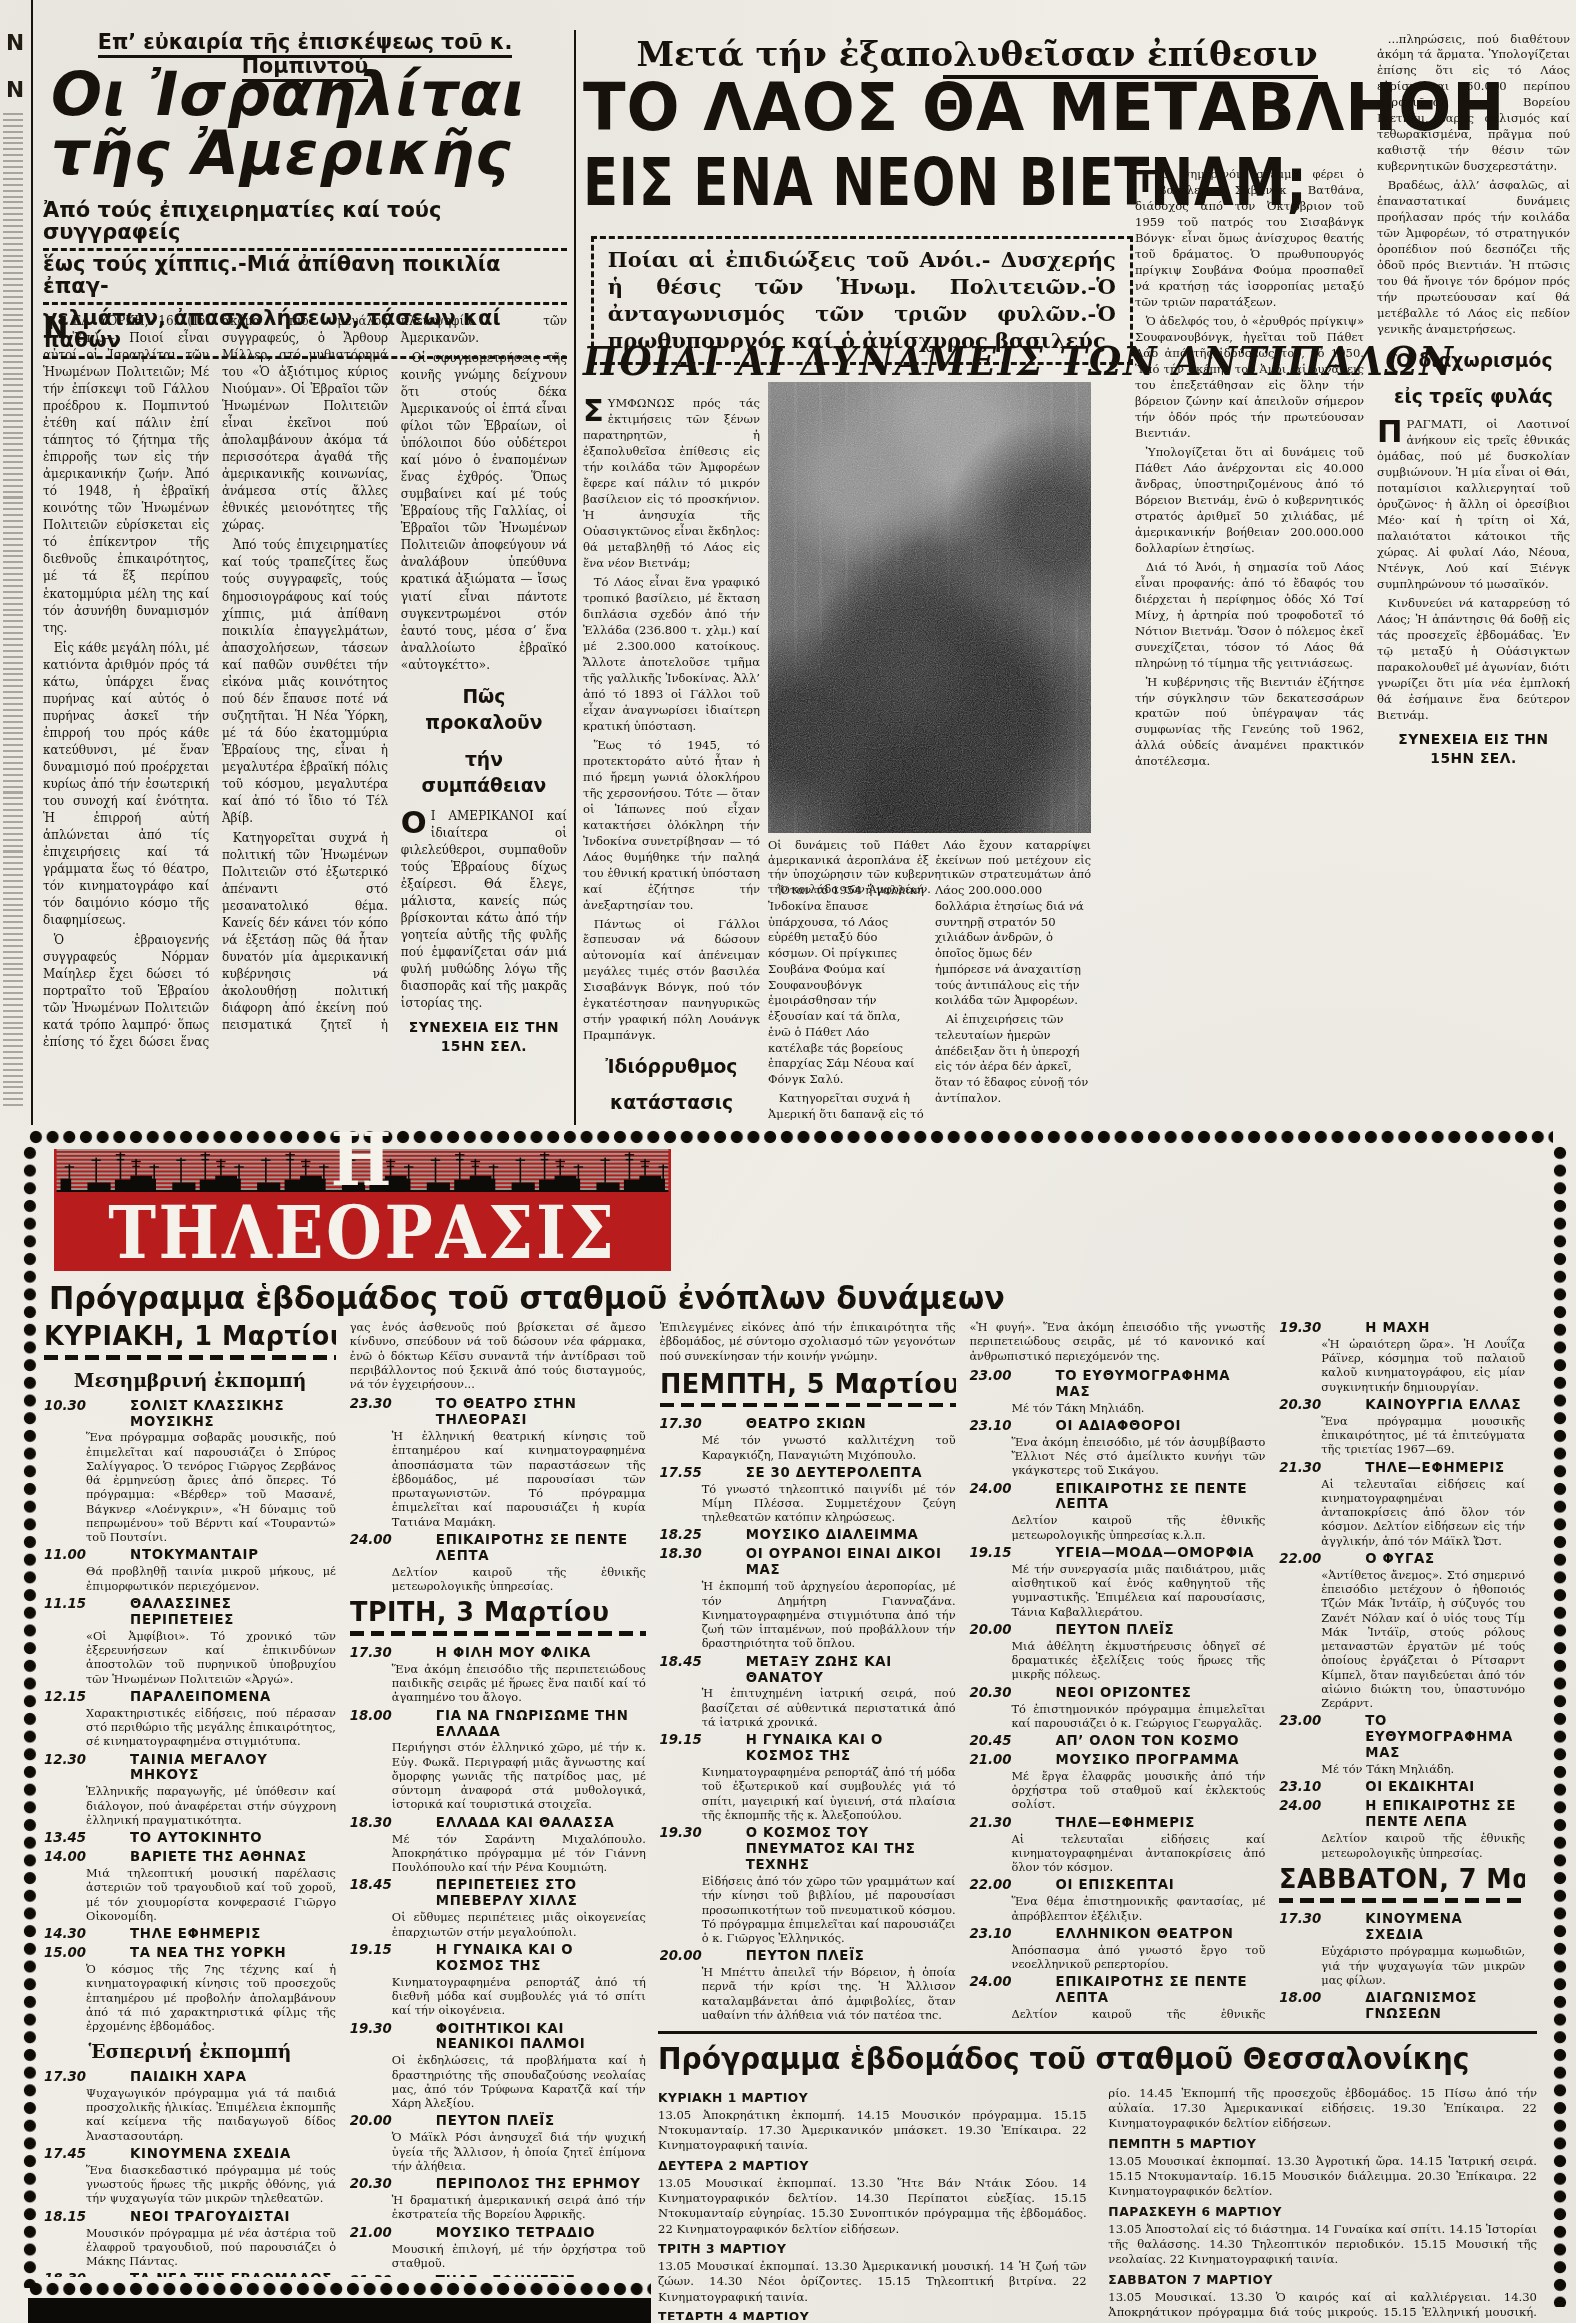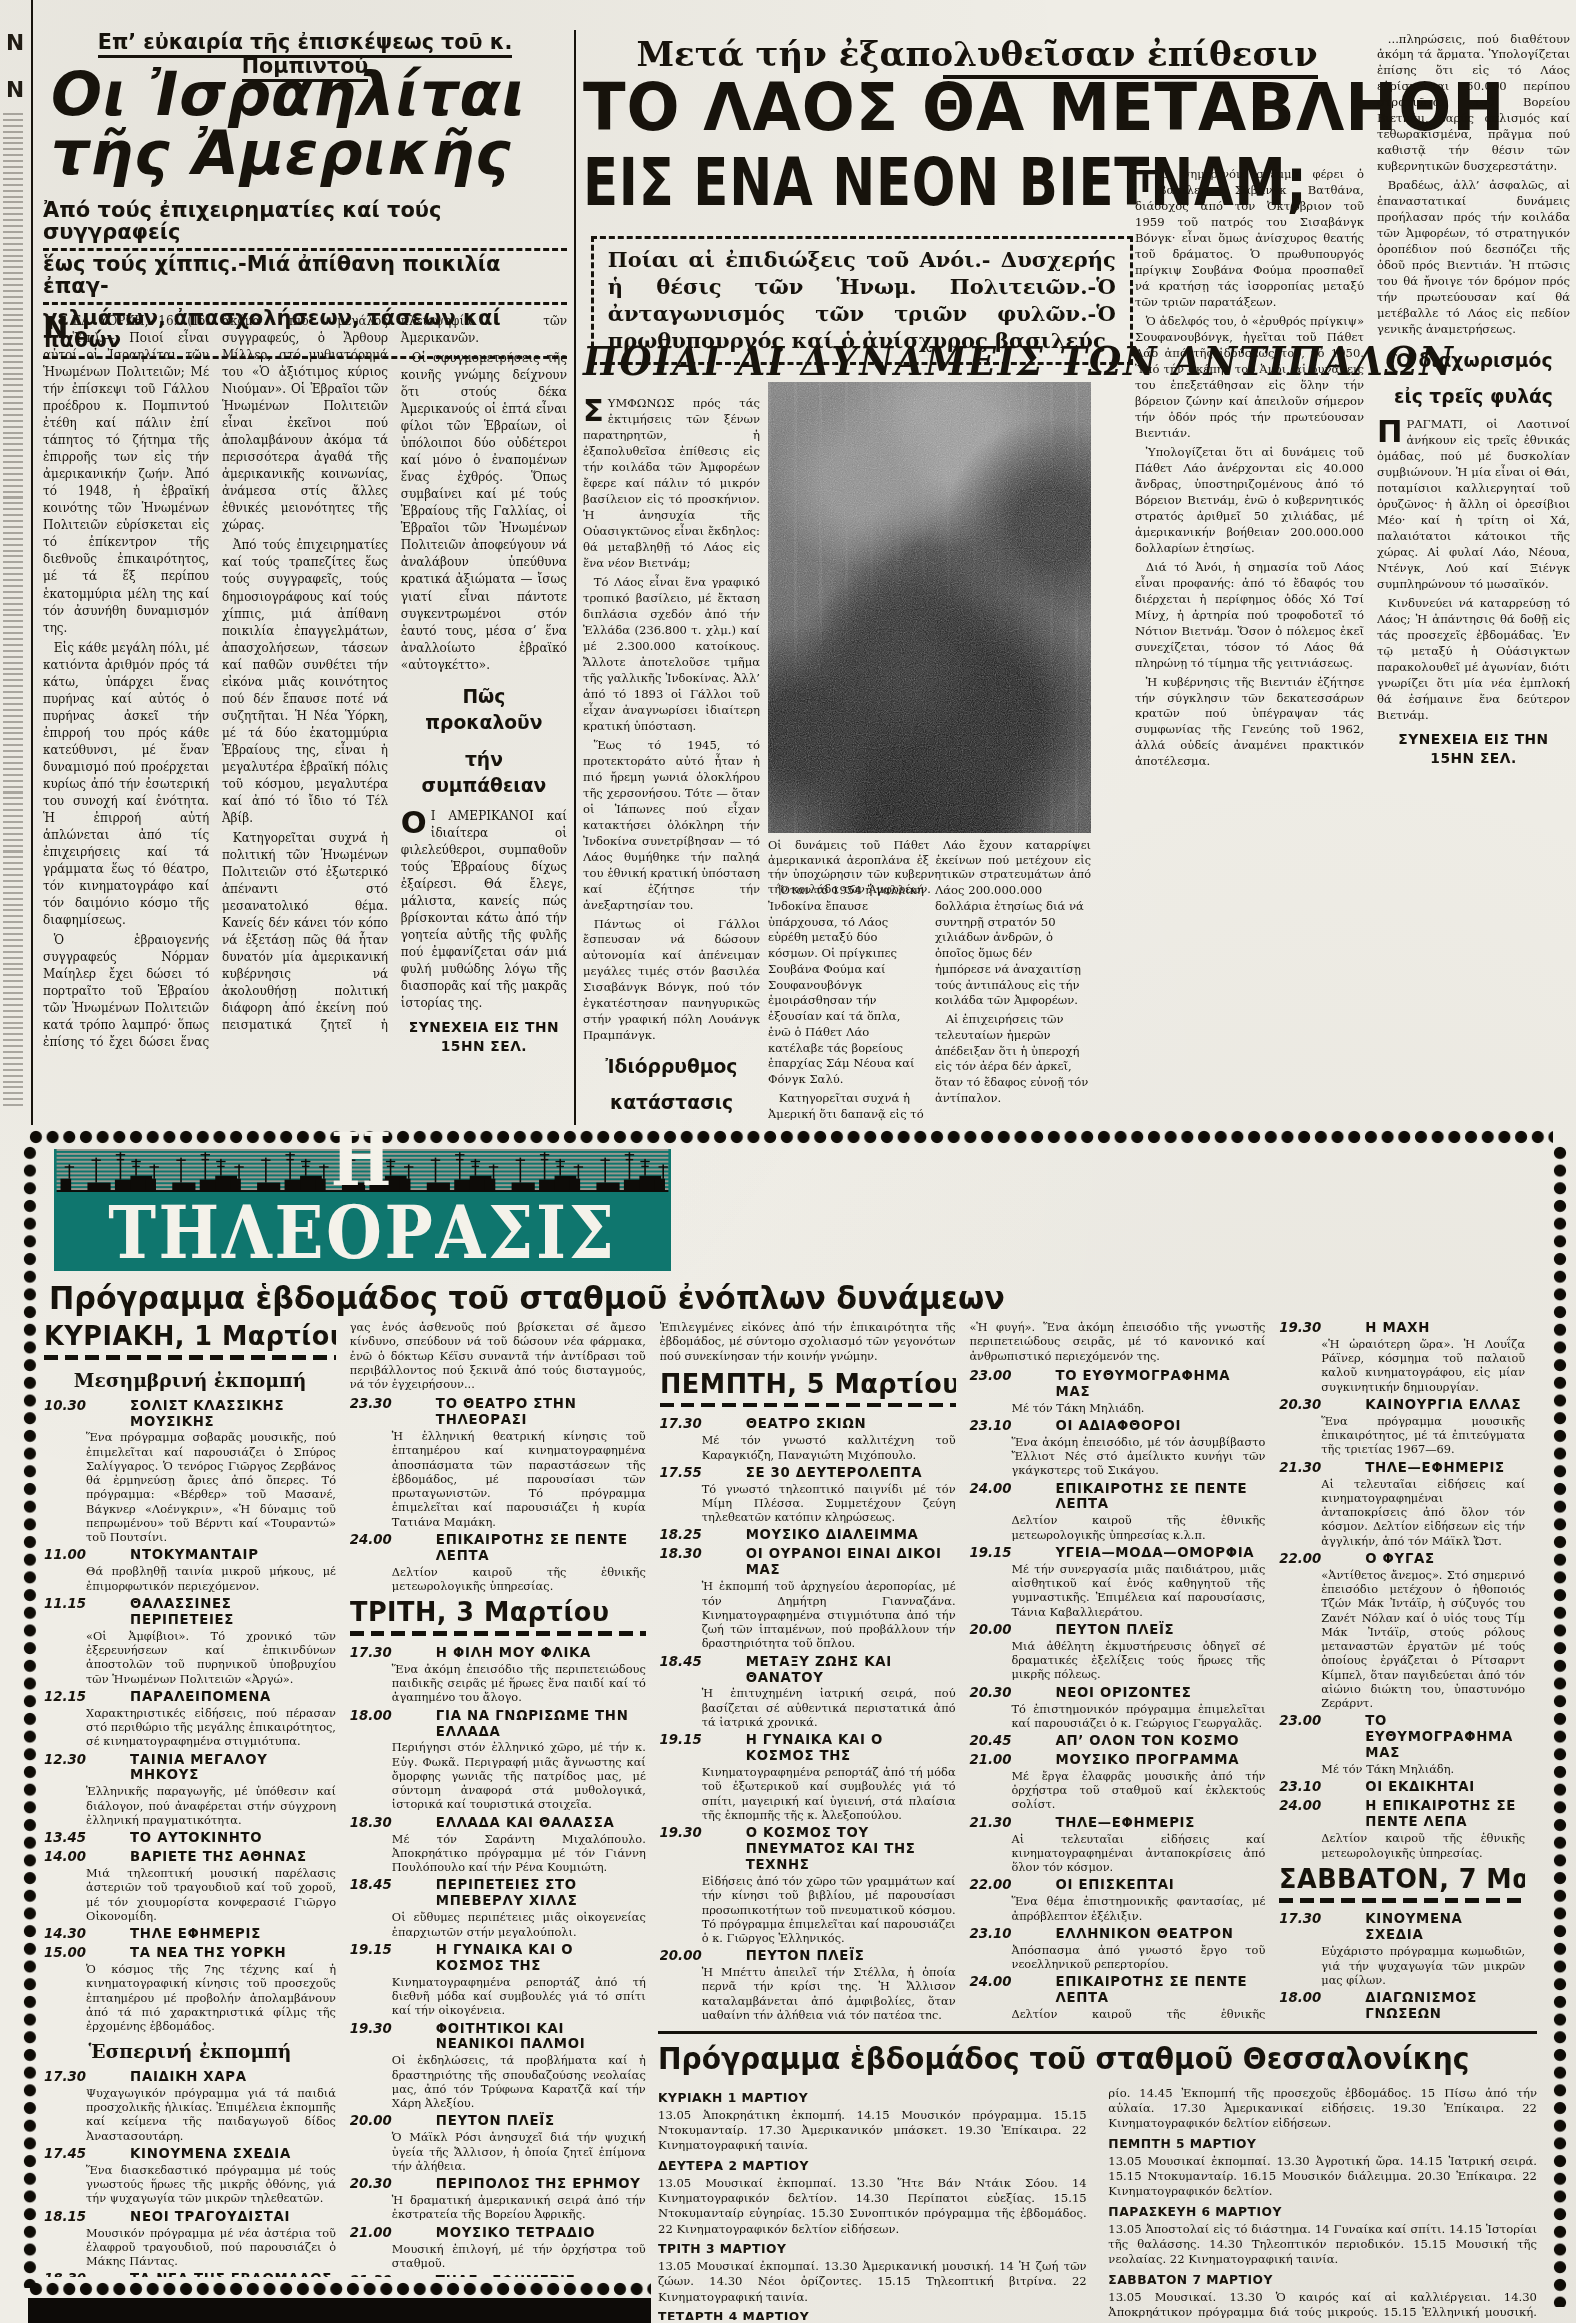--- a/index.html
+++ b/index.html
@@ -54,21 +54,21 @@
        radial-gradient(ellipse at 50% 98%, #0e0e0e 0 28%, transparent 58%),
        repeating-linear-gradient(90deg, rgba(255,255,255,.07) 0 3px, transparent 3px 25.6px),
        linear-gradient(180deg,#7e7e7e,#5a5a5a 55%, #474747);}
   .caption{font-size:11.3px;line-height:1.3;text-align:justify;}
   .upcols{column-count:2;column-gap:10.8px;font-size:11.6px;line-height:1.36;}
   
   .dotrow{background-image:radial-gradient(circle at 7.9px 7.9px, #0f0c07 5.5px, transparent 6.5px);
         background-size:16.7px 15.8px;background-repeat:repeat-x;height:15.8px;}
   .dotcol{background-image:radial-gradient(circle at 7.9px 7.9px, #0f0c07 5.5px, transparent 6.5px);
         background-size:15.8px 17.7px;background-repeat:repeat-y;width:15.8px;}
-  .tvlogo{background:#0f766e;}
+  .tvlogo{background:#b91c1c;}
   .tvlogo-text{position:absolute;left:0;right:0;bottom:2px;color:#f4f2ea;text-align:center;
         font-family:"DejaVu Serif",serif;font-weight:bold;font-size:73px;line-height:1;
         letter-spacing:3px;transform:scaleX(.88);transform-origin:center;}
   .tv-subtitle{font-family:"DejaVu Sans",sans-serif;font-weight:bold;font-size:32.5px;
         white-space:nowrap;transform:scaleX(.93);transform-origin:left top;}
   .tvcols{display:flex;gap:13.8px;}
   .tvcol{overflow:hidden;}
   .dayhead{font-family:"DejaVu Sans",sans-serif;font-weight:bold;font-size:26.6px;
         letter-spacing:0.5px;transform:scaleX(.96);transform-origin:left;white-space:nowrap;}
   .dayrule{height:4.9px;margin:3.9px 0 8.9px;
@@ -553,21 +553,21 @@
           <span class="tv-time">19.30</span>
           <div class="tv-right">
             <div class="tv-title">Ο ΚΟΣΜΟΣ ΤΟΥ ΠΝΕΥΜΑΤΟΣ ΚΑΙ ΤΗΣ ΤΕΧΝΗΣ</div>
             <div class="tv-desc">Εἰδήσεις ἀπό τόν χῶρο τῶν γραμμάτων καί τήν κίνησι τοῦ βιβλίου, μέ παρουσίασι προσωπικοτήτων τοῦ πνευματικοῦ κόσμου. Τό πρόγραμμα ἐπιμελεῖται καί παρουσιάζει ὁ κ. Γιῶργος Ἑλληνικός.</div>
           </div>
         </div>
         <div class="tv-item">
           <span class="tv-time">20.00</span>
           <div class="tv-right">
             <div class="tv-title">ΠΕΥΤΟΝ ΠΛΕΪΣ</div>
-            <div class="tv-desc">Ἡ Μπέττυ ἀπειλεῖ τήν Στέλλα, ἡ ὁποία περνᾶ τήν κρίσι της. Ἡ Ἄλλισον καταλαμβάνεται ἀπό ἀμφιβολίες, ὅταν μαθαίνῃ τήν ἀλήθεια γιά τόν πατέρα της.</div>
+            <div class="tv-desc">Ἡ Μπέττυ ἀπειλεῖ τήν Βόρειον, ἡ ὁποία περνᾶ τήν κρίσι της. Ἡ Ἄλλισον καταλαμβάνεται ἀπό ἀμφιβολίες, ὅταν μαθαίνῃ τήν ἀλήθεια γιά τόν πατέρα της.</div>
           </div>
         </div>
         <div class="tv-item">
           <span class="tv-time">20.30</span>
           <div class="tv-right">
             <div class="tv-title">ΝΕΟΙ ΟΡΙΖΟΝΤΕΣ</div>
             <div class="tv-desc">Ὁ ἐπιστημονικός προβληματισμός, ἀπό τόν κ. Γεώργιον Γεωργαλᾶν.</div>
           </div>
         </div>
         <div class="dayhead">ΠΑΡΑΣΚΕΥΗ, 6 Μαρτίου</div>

